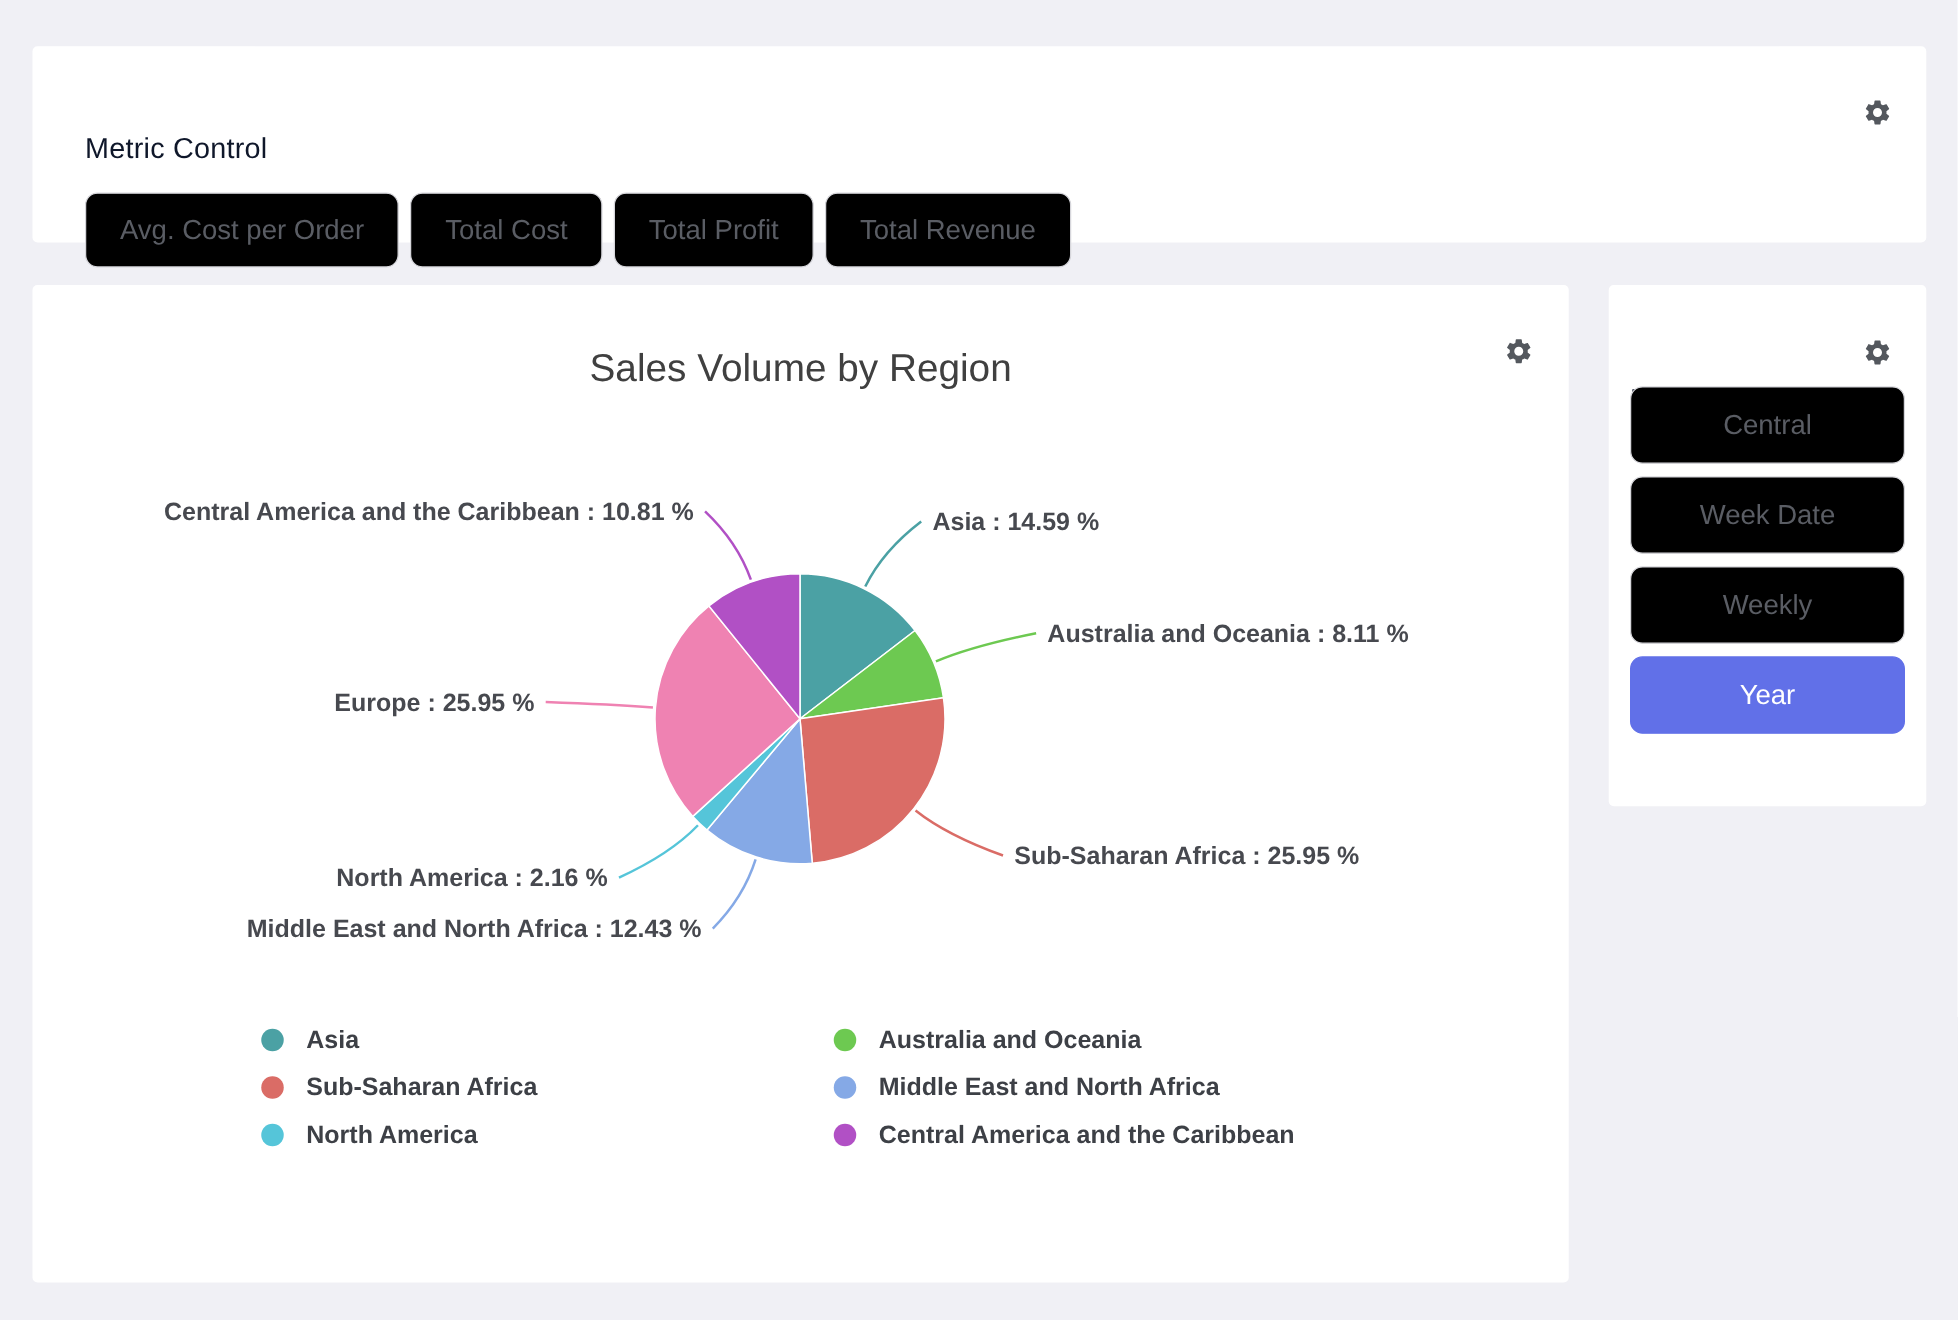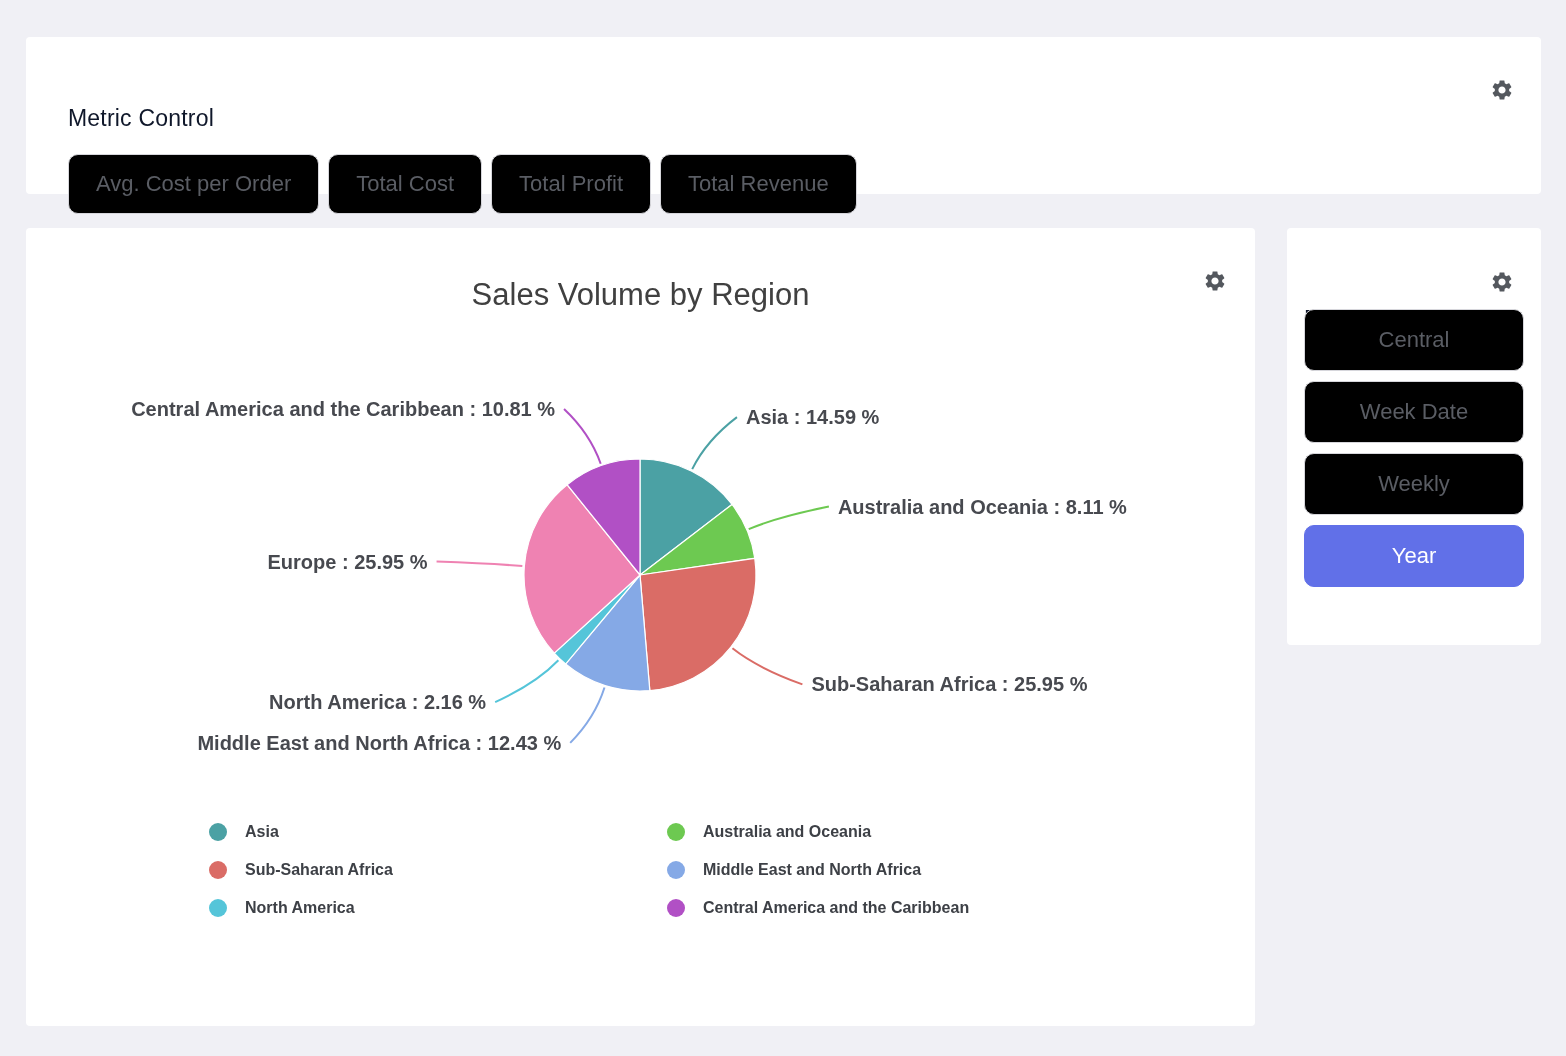--- a/index.html
+++ b/index.html
@@ -45,21 +45,21 @@
   .slice{stroke:#ffffff;stroke-width:1.2;cursor:pointer;}
   .leader{fill:none;stroke-width:2;}
   .pie-label{font-family:"Liberation Sans", sans-serif;font-size:20px;font-weight:bold;fill:#47494f;}
 
   #legend{
     position:absolute;left:183px;top:585px;
     display:grid;grid-template-columns:458px auto;grid-auto-rows:38px;
   }
   .legend-item{display:flex;align-items:center;cursor:pointer;}
   .legend-dot{width:18px;height:18px;border-radius:50%;margin-right:18px;flex:0 0 18px;}
-  .legend-label{font-size:16px;font-weight:bold;color:#3d4046;white-space:nowrap;}
+  .legend-label{font-size:20px;font-weight:bold;color:#3d4046;white-space:nowrap;}
 </style>
 </head>
 <body>
 
 <svg width="0" height="0" style="position:absolute">
   <defs>
     <path id="gear-path" d="M19.14,12.94c0.04-0.3,0.06-0.61,0.06-0.94c0-0.32-0.02-0.64-0.07-0.94l2.03-1.58 c0.18-0.14,0.23-0.41,0.12-0.61l-1.92-3.32c-0.12-0.22-0.37-0.29-0.59-0.22l-2.39,0.96c-0.5-0.38-1.03-0.7-1.62-0.94L14.4,2.81 c-0.04-0.24-0.24-0.41-0.48-0.41h-3.84c-0.24,0-0.43,0.17-0.47,0.41L9.25,5.35C8.66,5.59,8.12,5.92,7.63,6.29L5.24,5.33 c-0.22-0.08-0.47,0-0.59,0.22L2.74,8.87C2.62,9.08,2.66,9.34,2.86,9.48l2.03,1.58C4.84,11.36,4.8,11.69,4.8,12s0.02,0.64,0.07,0.94 l-2.03,1.58c-0.18,0.14-0.23,0.41-0.12,0.61l1.92,3.32c0.12,0.22,0.37,0.29,0.59,0.22l2.39-0.96c0.5,0.38,1.03,0.7,1.62,0.94 l0.36,2.54c0.05,0.24,0.24,0.41,0.48,0.41h3.84c0.24,0,0.44-0.17,0.47-0.41l0.36-2.54c0.59-0.24,1.13-0.56,1.62-0.94l2.39,0.96 c0.22,0.08,0.47,0,0.59-0.22l1.92-3.32c0.12-0.22,0.07-0.47-0.12-0.61L19.14,12.94z M12,15.6c-1.98,0-3.6-1.62-3.6-3.6 s1.62-3.6,3.6-3.6s3.6,1.62,3.6,3.6S13.98,15.6,12,15.6z"></path>
   </defs>
 </svg>
 

